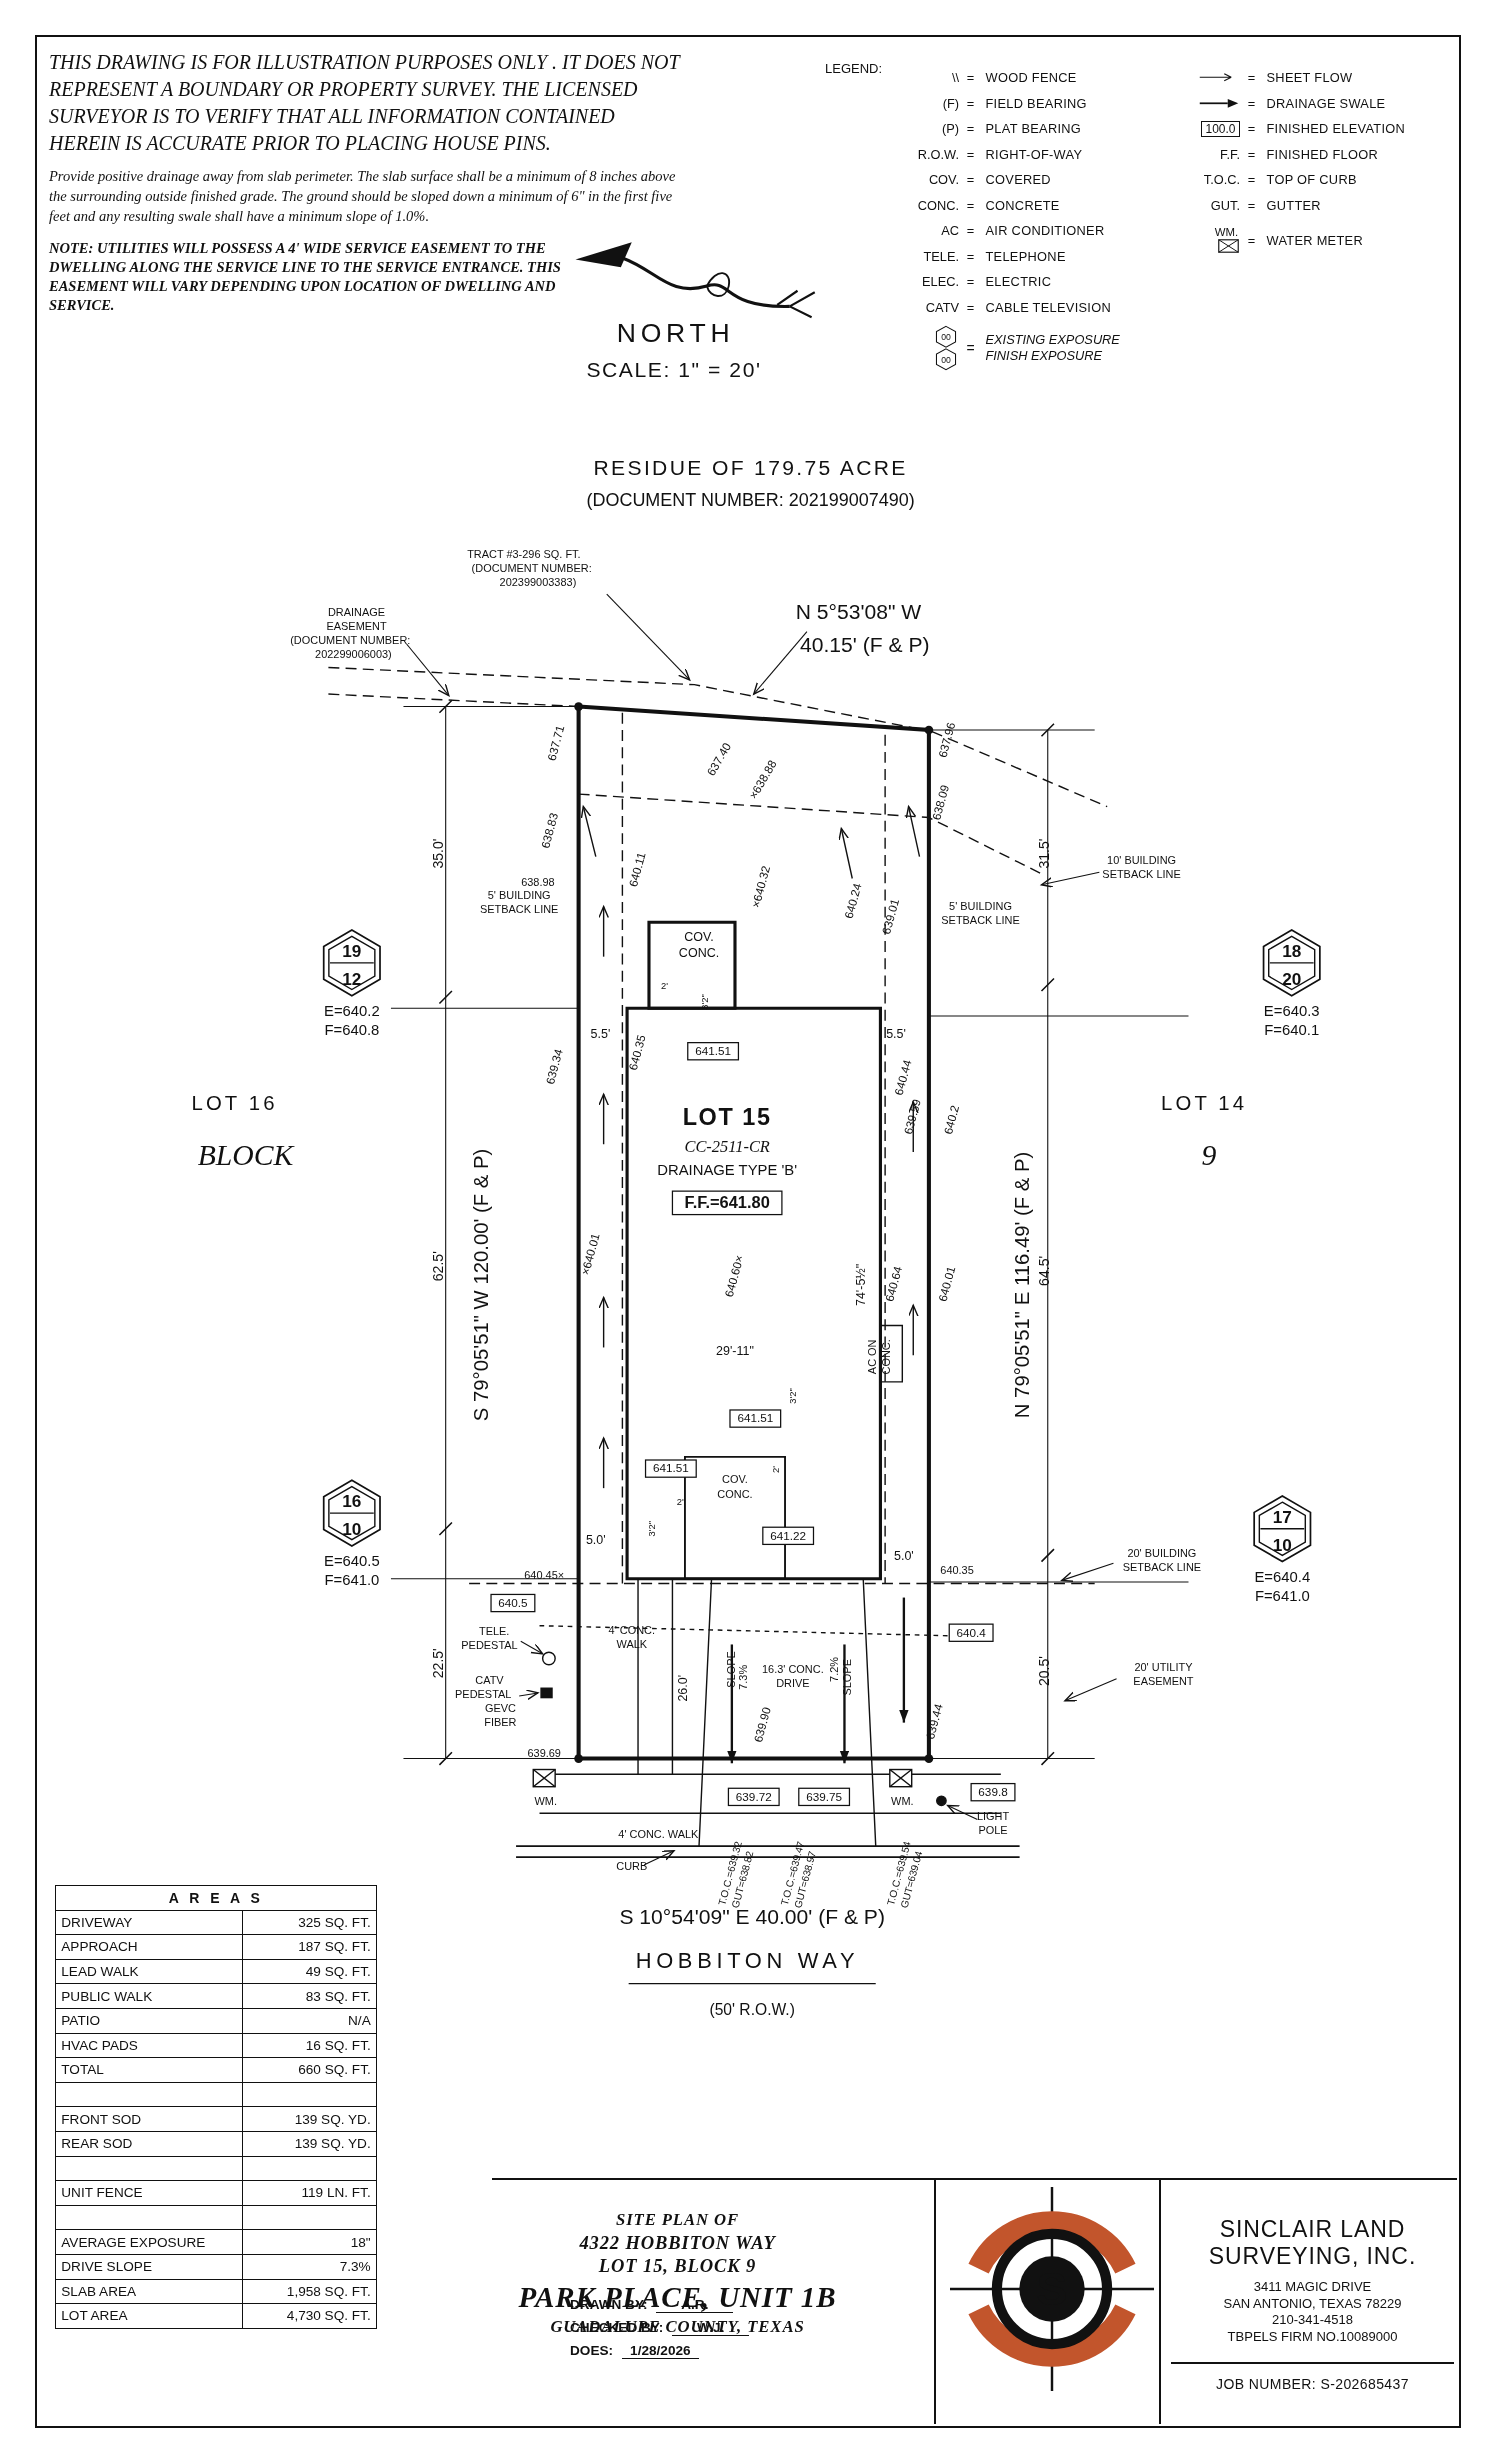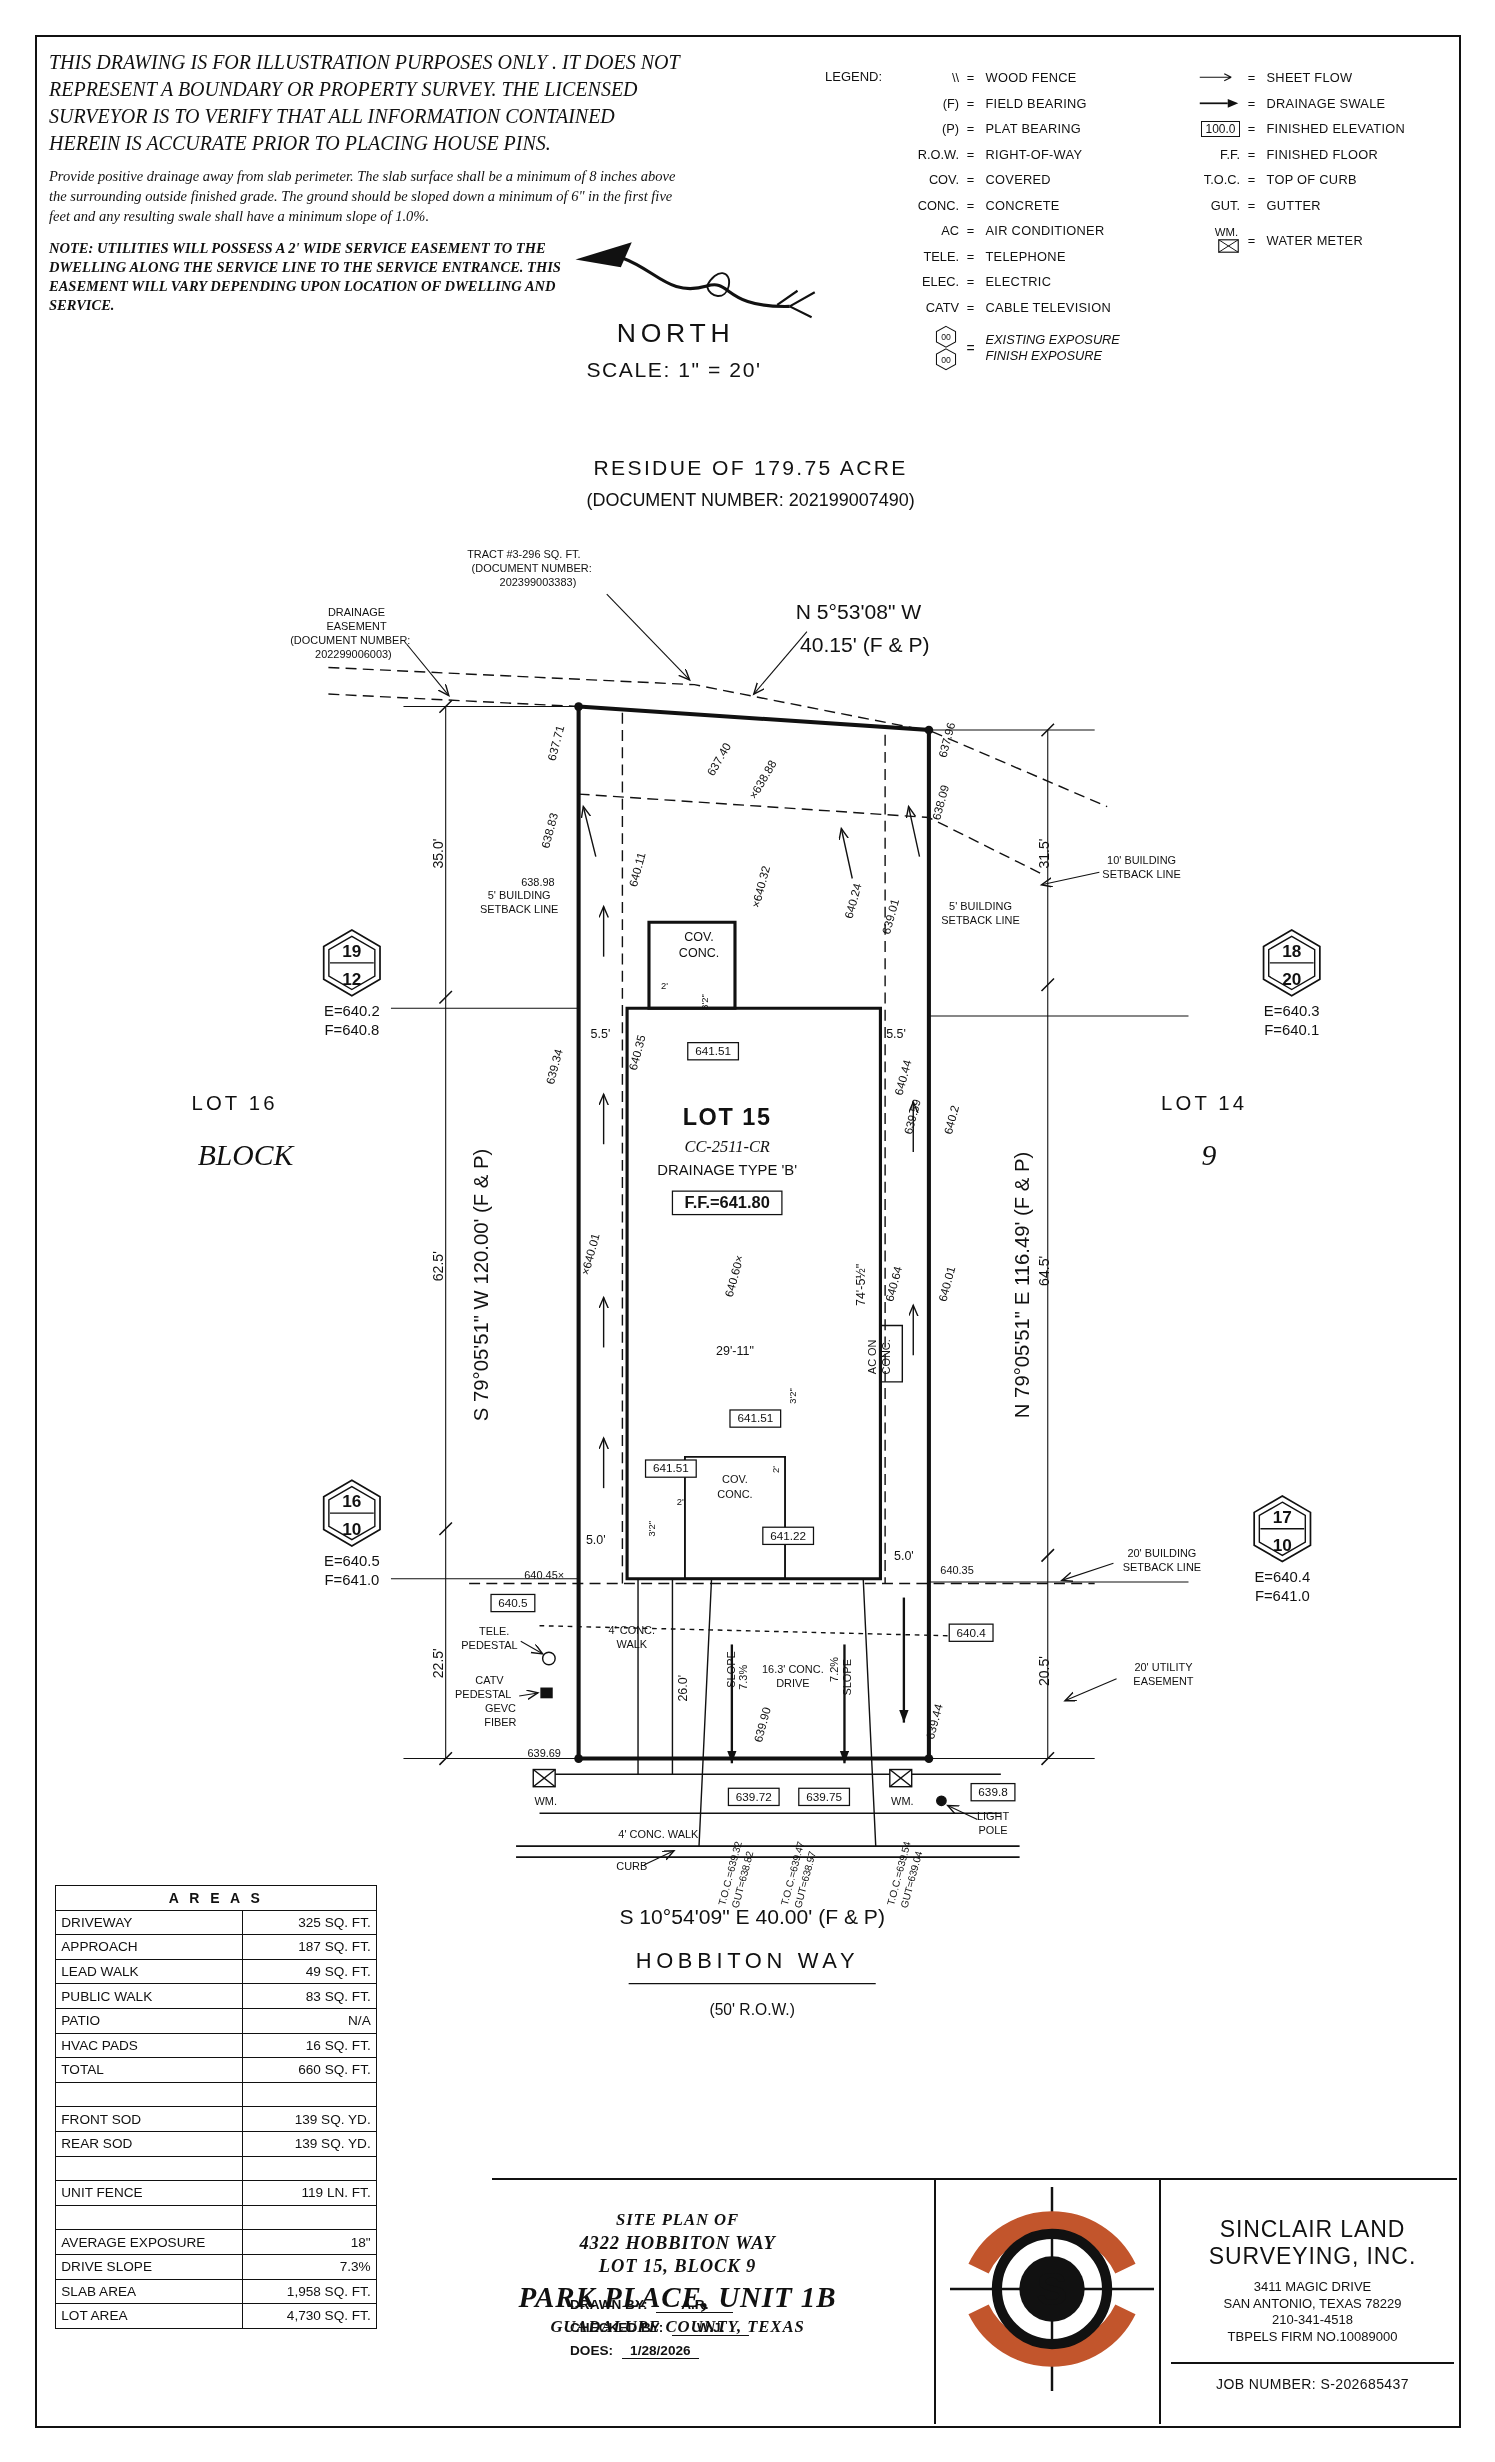--- a/index.html
+++ b/index.html
@@ -6,21 +6,21 @@
   .sheet{position:relative;width:1495px;height:2462px;background:#ffffff;color:#111;
          font-family:"Liberation Sans",sans-serif;overflow:hidden;margin:0 auto;}
   .frame{position:absolute;left:35px;top:35px;width:1422px;height:2389px;border:2.6px solid #111;}
   .abs{position:absolute;}
   
   .disclaimer{left:49px;top:49px;width:631px;}
   .disc1{font-family:"Liberation Serif",serif;font-style:italic;font-size:20px;line-height:1.35;margin:0;}
   .disc2{font-family:Liberation Serif, serif;font-style:italic;font-size:14.5px;line-height:1.4;margin:8.8px 0 0 0;}
   .disc3{font-family:"Liberation Serif",serif;font-style:italic;font-weight:bold;font-size:14.5px;line-height:1.32;margin:12.3px 0 0 0;width:528px;}
   
-  .legend-title{left:825px;top:69px;font-size:13px;}
+  .legend-title{left:825px;top:61px;font-size:13px;}
   .lcol{display:flex;flex-direction:column;}
   .lcol1{left:890px;top:65px;}
   .lcol2{left:1159px;top:65px;}
   .lrow{display:flex;align-items:center;height:25.5px;font-size:12.8px;}
   .lsym{width:69px;text-align:right;}
   .lsym2{width:81px;text-align:right;display:flex;justify-content:flex-end;align-items:center;}
   .leq{width:23px;text-align:center;}
   .llab{padding-left:3.5px;letter-spacing:0.3px;}
   .boxedval{border:1.3px solid #111;padding:0 3.5px;font-size:12px;}
   .exprow{display:flex;align-items:center;margin-top:5.3px;}
@@ -342,21 +342,21 @@
         <text x="509" y="1199" font-size="6.5" text-anchor="middle" transform="rotate(-75 509 1199)">T.O.C.=639.47</text>
         <text x="517" y="1203" font-size="6.5" text-anchor="middle" transform="rotate(-75 517 1203)">GUT=638.97</text>
         <text x="577" y="1199" font-size="6.5" text-anchor="middle" transform="rotate(-75 577 1199)">T.O.C.=639.54</text>
         <text x="585" y="1203" font-size="6.5" text-anchor="middle" transform="rotate(-75 585 1203)">GUT=639.04</text>
       </g>
   </svg>
 
   <div class="abs disclaimer">
     <p class="disc1">THIS DRAWING IS FOR ILLUSTRATION PURPOSES ONLY . IT DOES NOT REPRESENT A BOUNDARY OR PROPERTY SURVEY. THE LICENSED SURVEYOR IS TO VERIFY THAT ALL INFORMATION CONTAINED HEREIN IS ACCURATE PRIOR TO PLACING HOUSE PINS.</p>
     <p class="disc2">Provide positive drainage away from slab perimeter. The slab surface shall be a minimum of 8 inches above the surrounding outside finished grade. The ground should be sloped down a minimum of 6" in the first five feet and any resulting swale shall have a minimum slope of 1.0%.</p>
-    <p class="disc3">NOTE: UTILITIES WILL POSSESS A 2' WIDE SERVICE EASEMENT TO THE DWELLING ALONG THE SERVICE LINE TO THE SERVICE ENTRANCE. THIS EASEMENT WILL VARY DEPENDING UPON LOCATION OF DWELLING AND SERVICE.</p>
+    <p class="disc3">NOTE: UTILITIES WILL POSSESS A 4' WIDE SERVICE EASEMENT TO THE DWELLING ALONG THE SERVICE LINE TO THE SERVICE ENTRANCE. THIS EASEMENT WILL VARY DEPENDING UPON LOCATION OF DWELLING AND SERVICE.</p>
   </div>
 
   <div class="abs legend-title">LEGEND:</div>
 
   <div class="abs lcol lcol1">
     <div class="lrow">
         <span class="lsym">\\</span>
         <span class="leq">=</span>
         <span class="llab">WOOD FENCE</span>
       </div>

